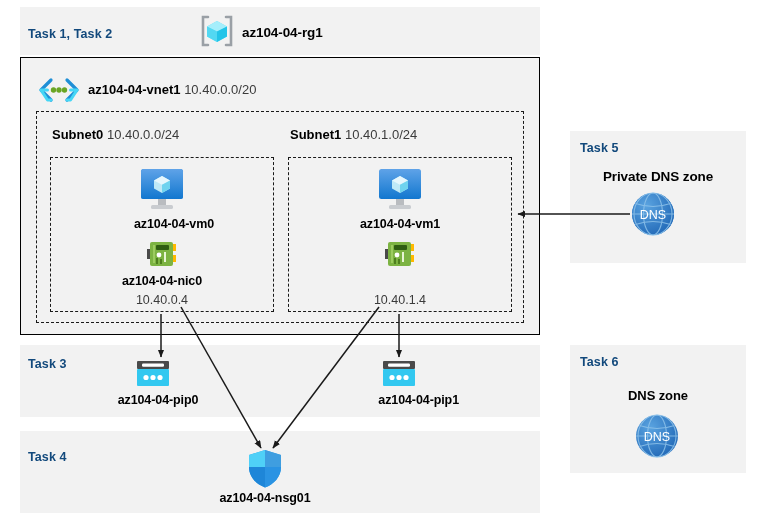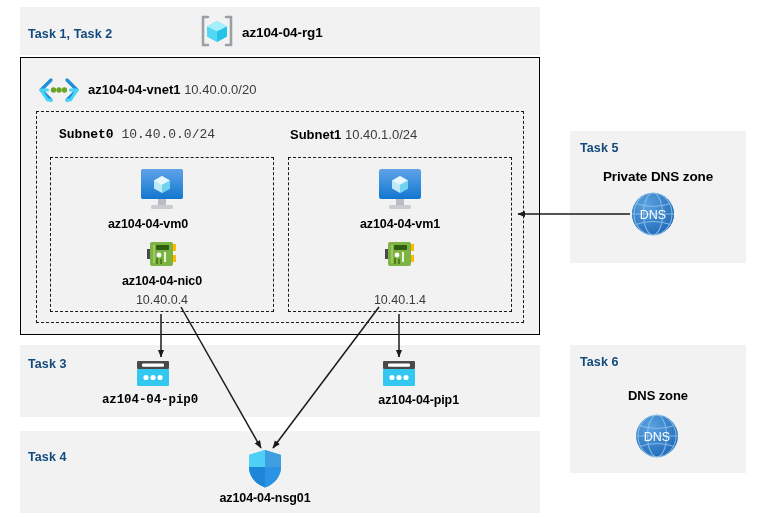--- a/index.html
+++ b/index.html
@@ -98,21 +98,21 @@
     </svg>
   </div>
 
   <div class="hdr" style="left:88px;top:75px;">
     <b>az104-04-vnet1</b>
     <span class="cidr">10.40.0.0/20</span>
   </div>
 
   <div class="dashed-box" style="left:36px;top:104px;width:488px;height:212px;"></div>
 
-  <div class="hdr" style="left:59px;top:120px;font-family:Liberation Mono, monospace;">
+  <div class="hdr" style="left:52px;top:120px;">
     <b>Subnet0</b>
     <span class="cidr">10.40.0.0/24</span>
   </div>
   <div class="dashed-box" style="left:50px;top:150px;width:224px;height:155px;"></div>
 
   <div class="icon" style="left:136px;top:160px;">
     <svg width="52" height="46" viewBox="0 0 52 46">
       <rect x="5" y="2" width="42" height="30" rx="2.5" fill="#3b8fe0"></rect>
       <rect x="5" y="2" width="42" height="30" rx="2.5" fill="url(#vg0)"></rect>
       <defs>
@@ -121,21 +121,21 @@
           <stop offset="1" stop-color="#1277cf"></stop>
         </linearGradient>
       </defs>
       <polygon points="26,9 34,13.4 34,21.6 26,26 18,21.6 18,13.4" fill="#bfe9f7"></polygon>
       <polygon points="26,9 34,13.4 26,17.8 18,13.4" fill="#e6f7fd"></polygon>
       <polygon points="26,17.8 34,13.4 34,21.6 26,26" fill="#6fd3ef"></polygon>
       <rect x="22" y="32" width="8" height="6" fill="#b9bcc0"></rect>
       <rect x="15" y="38" width="22" height="4" rx="1.6" fill="#c9ccd0"></rect>
     </svg>
   </div>
-  <div class="node-label" style="left:88px;top:210px;width:120px;">az104-04-vm0</div>
+  <div class="node-label" style="left:114px;top:210px;width:120px;">az104-04-vm0</div>
 
   <div class="icon" style="left:145px;top:232px;">
     <svg width="34" height="32" viewBox="0 0 34 32">
       <rect x="26" y="5" width="5" height="7" fill="#ffb900"></rect>
       <rect x="26" y="16" width="5" height="7" fill="#ffb900"></rect>
       <rect x="2" y="10" width="5" height="10" fill="#4a4a4a"></rect>
       <rect x="5" y="3" width="23" height="24" rx="2" fill="#7cb342"></rect>
       <rect x="11" y="6" width="13" height="5" rx="1" fill="#2f5d12"></rect>
       <rect x="8" y="6" width="2" height="18" fill="#9ccc5f"></rect>
       <circle cx="14" cy="16" r="2.4" fill="#ffffff"></circle>
@@ -193,21 +193,21 @@
   <div class="icon" style="left:135px;top:352px;">
     <svg width="36" height="30" viewBox="0 0 36 30">
       <rect x="2" y="2" width="32" height="8" rx="1" fill="#4a4a4a"></rect>
       <rect x="7" y="4.5" width="22" height="3.2" rx="1.2" fill="#ffffff"></rect>
       <rect x="2" y="10" width="32" height="17" rx="1" fill="#32c8f0"></rect>
       <circle cx="11" cy="18.5" r="2.6" fill="#ffffff"></circle>
       <circle cx="18" cy="18.5" r="2.6" fill="#ffffff"></circle>
       <circle cx="25" cy="18.5" r="2.6" fill="#ffffff"></circle>
     </svg>
   </div>
-  <div class="node-label" style="left:90px;top:386px;width:120px;font-family:Liberation Mono, monospace;">az104-04-pip0</div>
+  <div class="node-label" style="left:98px;top:386px;width:120px;">az104-04-pip0</div>
 
   <div class="icon" style="left:381px;top:352px;">
     <svg width="36" height="30" viewBox="0 0 36 30">
       <rect x="2" y="2" width="32" height="8" rx="1" fill="#4a4a4a"></rect>
       <rect x="7" y="4.5" width="22" height="3.2" rx="1.2" fill="#ffffff"></rect>
       <rect x="2" y="10" width="32" height="17" rx="1" fill="#32c8f0"></rect>
       <circle cx="11" cy="18.5" r="2.6" fill="#ffffff"></circle>
       <circle cx="18" cy="18.5" r="2.6" fill="#ffffff"></circle>
       <circle cx="25" cy="18.5" r="2.6" fill="#ffffff"></circle>
     </svg>

